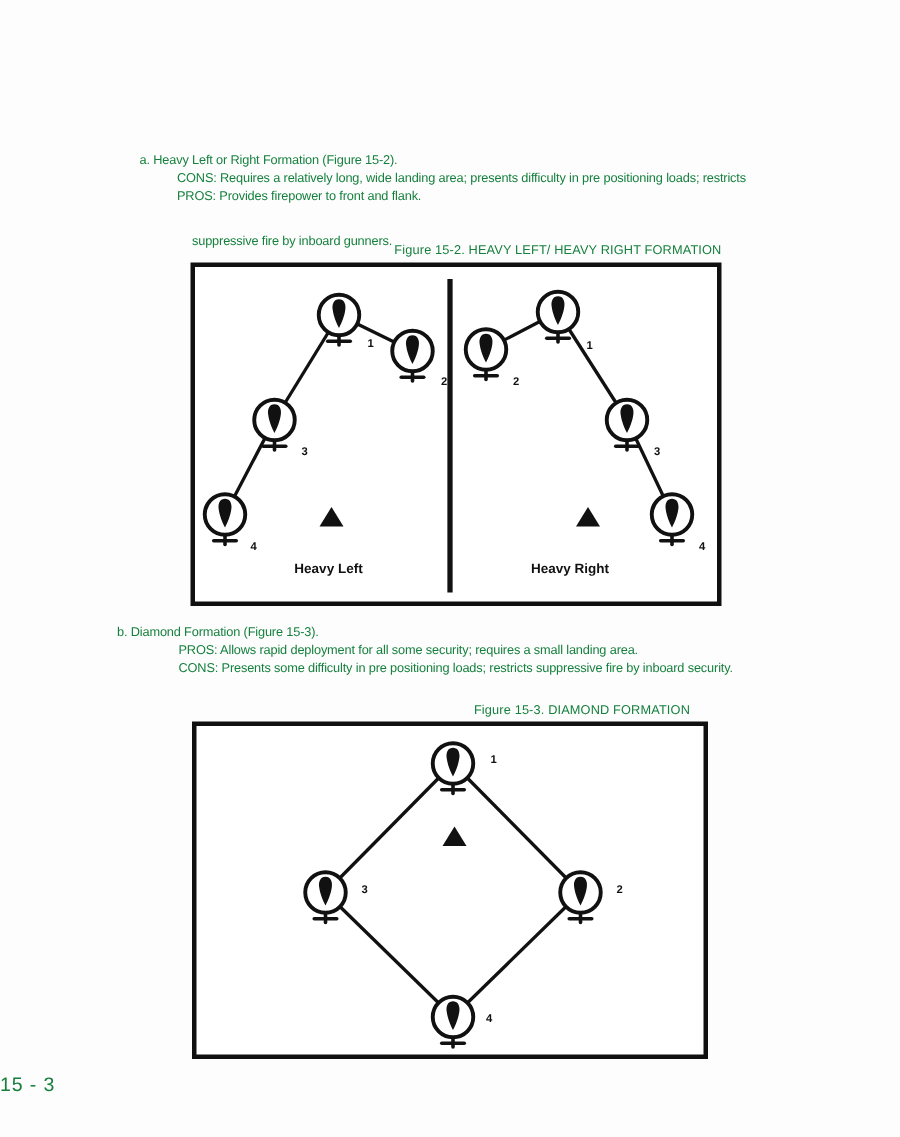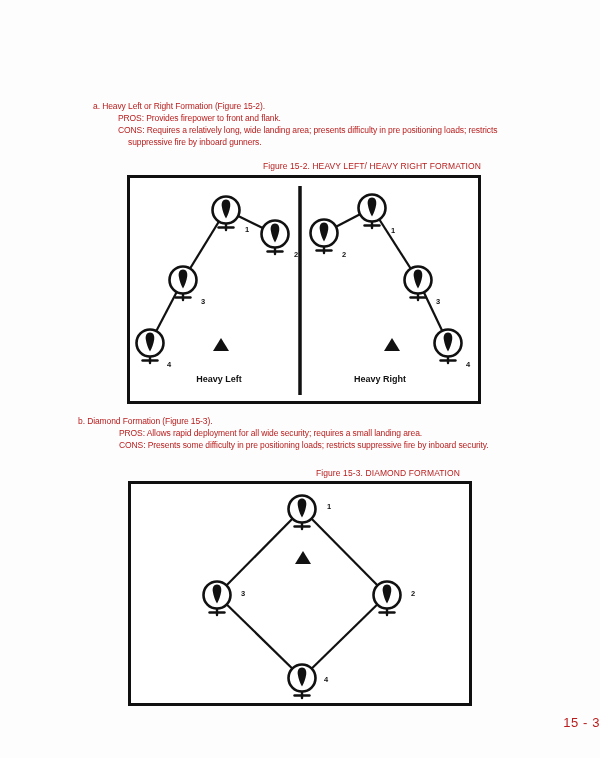--- a/index.html
+++ b/index.html
@@ -1,51 +1,51 @@
 <!DOCTYPE html>
 <html><head>
 <meta charset="utf-8">
 <style>
   html,body{margin:0;padding:0;background:#ffffff;}
   .page{
     position:relative;width:600px;height:758px;background:#fdfdfd;
-    font-family:"Liberation Sans",sans-serif;color:#b91c1c;overflow:hidden;
+    font-family:"Liberation Sans",sans-serif;color:#15803d;overflow:hidden;
   }
   .sec{position:absolute;font-size:8.5px;line-height:11.9px;letter-spacing:-0.1px;white-space:nowrap;}
   #sec-a{left:93px;top:101px;}
   #sec-b{left:78px;top:416px;}
   #sec-a .i1{margin-left:25px;}
-  #sec-a .i2{margin-left:35px;}
+  #sec-a .i2{margin-left:35px;margin-top:18px;}
   #sec-b .i1{margin-left:41px;}
   .figcap{position:absolute;font-size:8.5px;letter-spacing:0.1px;text-align:right;white-space:nowrap;}
   #cap-1{left:127px;top:160.5px;width:354px;}
   #cap-2{left:116px;top:467.5px;width:344px;}
   svg.figbox{position:absolute;box-sizing:border-box;background:#ffffff;border:3px solid #101010;}
   #fig-1{left:127px;top:175px;width:354px;height:229px;}
   #fig-2{left:128px;top:481px;width:344px;height:225px;}
-  .pageno{position:absolute;left:0;top:716px;width:600px;text-align:right;font-size:13px;line-height:14px;letter-spacing:0.6px;}
+  .pageno{position:absolute;left:0;top:716px;width:600px;text-align:left;font-size:13px;line-height:14px;letter-spacing:0.6px;}
   
   .link{stroke:#111;stroke-width:2.2;}
   .divider{stroke:#111;stroke-width:3.5;}
   .marker{fill:#111;}
   .hc{fill:#ffffff;stroke:#111;stroke-width:2.6;}
   .fus{fill:#111;}
   .stk{stroke:#111;stroke-width:2.4;stroke-linecap:round;}
   .num{font-family:"Liberation Sans",sans-serif;font-size:7.5px;font-weight:700;fill:#111;}
   .plabel{font-family:"Liberation Sans",sans-serif;font-size:9px;font-weight:700;fill:#111;text-anchor:middle;}
 </style>
 </head>
 <body>
 
 <div class="page">
 
   <div class="sec" id="sec-a">
     <div>a. Heavy Left or Right Formation (Figure 15-2).</div>
+    <div class="i1">CONS: Requires a relatively long, wide landing area; presents difficulty in pre positioning loads; restricts</div>
     <div class="i1">PROS: Provides firepower to front and flank.</div>
-    <div class="i1">CONS: Requires a relatively long, wide landing area; presents difficulty in pre positioning loads; restricts</div>
     <div class="i2">suppressive fire by inboard gunners.</div>
   </div>
 
   <div class="figcap" id="cap-1">Figure 15-2. HEAVY LEFT/ HEAVY RIGHT FORMATION</div>
   <svg id="fig-1" class="figbox" viewBox="3 3 348 223">
       <line x1="99" y1="35" x2="148" y2="59" class="link"></line>
       <line x1="99" y1="35" x2="56" y2="105" class="link"></line>
       <line x1="56" y1="105" x2="23" y2="168" class="link"></line>
       <path d="M94,163 L102,176 L86,176 Z" class="marker"></path>
       <g transform="translate(99,35)">
@@ -108,21 +108,21 @@
         <circle cx="0" cy="0" r="13.5" class="hc"></circle>
         <path d="M0,-10.5 C3.4,-10.5 4.8,-7.2 4.2,-3.5 C3.6,0.8 1.8,5.5 0,8.6 C-1.8,5.5 -3.6,0.8 -4.2,-3.5 C-4.8,-7.2 -3.4,-10.5 0,-10.5 Z" class="fus"></path>
         <text x="18" y="21" class="num" dominant-baseline="central">4</text>
       </g>
       <text x="253" y="204" class="plabel" dominant-baseline="central">Heavy Right</text>
       <line x1="173" y1="11" x2="173" y2="220" class="divider"></line>
     </svg>
 
   <div class="sec" id="sec-b">
     <div>b. Diamond Formation (Figure 15-3).</div>
-    <div class="i1">PROS: Allows rapid deployment for all wide security; requires a small landing area.</div>
+    <div class="i1">PROS: Allows rapid deployment for all some security; requires a small landing area.</div>
     <div class="i1">CONS: Presents some difficulty in pre positioning loads; restricts suppressive fire by inboard security.</div>
   </div>
 
   <div class="figcap" id="cap-2">Figure 15-3. DIAMOND FORMATION</div>
   <svg id="fig-2" class="figbox" viewBox="3 3 338 219">
       <line x1="174" y1="28" x2="259" y2="114" class="link"></line>
       <line x1="174" y1="28" x2="89" y2="114" class="link"></line>
       <line x1="259" y1="114" x2="174" y2="197" class="link"></line>
       <line x1="89" y1="114" x2="174" y2="197" class="link"></line>
       <path d="M175,70 L183,83 L167,83 Z" class="marker"></path>

